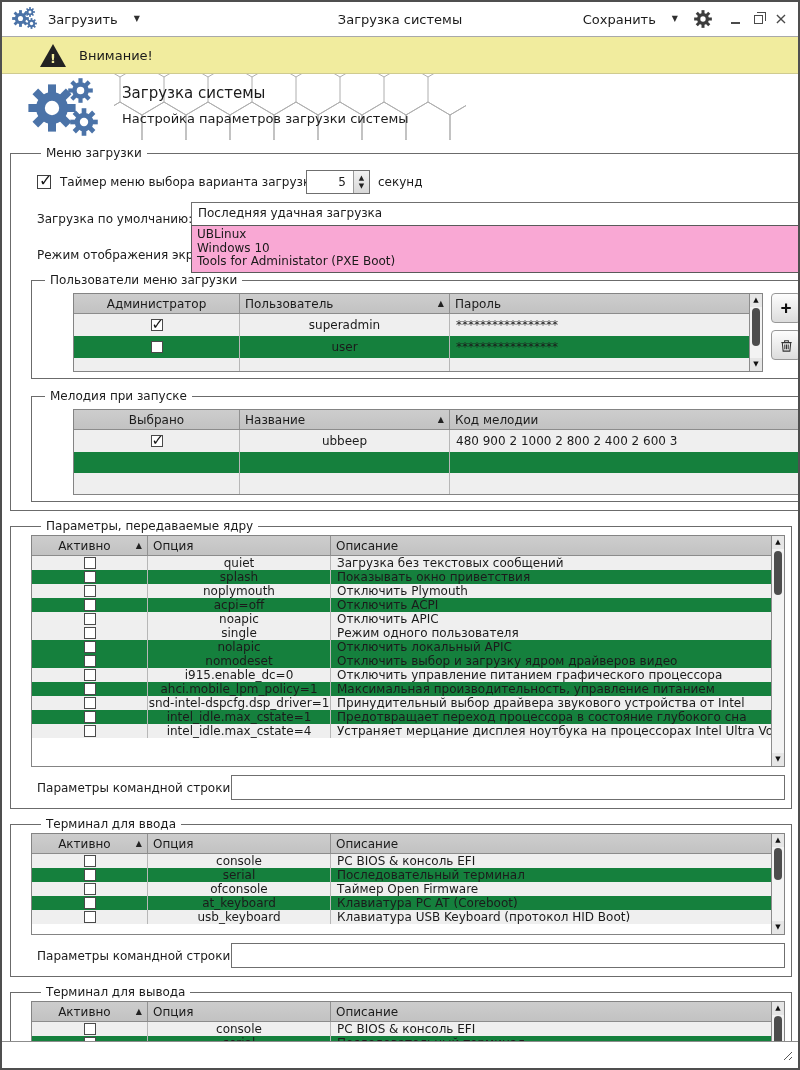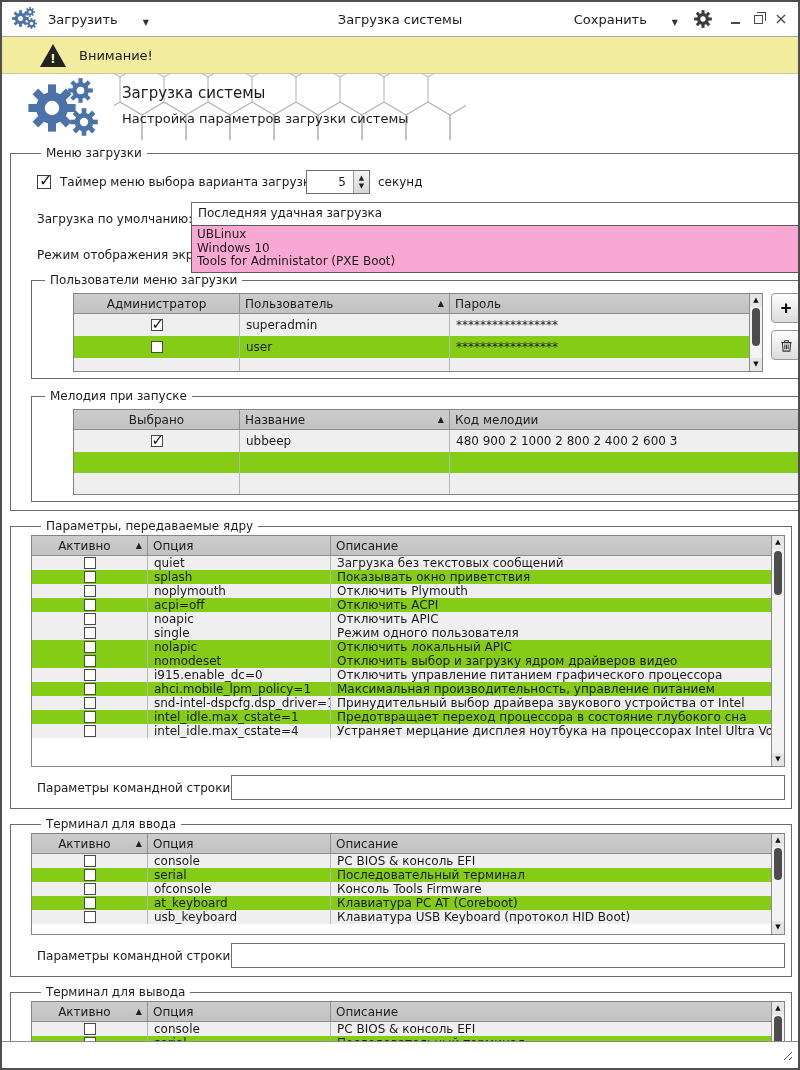--- a/index.html
+++ b/index.html
@@ -7,21 +7,21 @@
   body { font-family:"DejaVu Sans", sans-serif; font-size:12px; color:#1b1b1b; }
   .window { width:800px; height:1070px; border:2px solid #4f4f4f; background:#fff;
             display:flex; flex-direction:column; position:relative; overflow:hidden; }
 
   
   .titlebar { height:34px; flex:0 0 34px; display:flex; align-items:center; padding:0 10px;
               position:relative; background:#fff; }
   .tb-left { display:flex; align-items:center; gap:10px; }
   .tb-title { position:absolute; left:0; right:0; text-align:center; font-size:13px; pointer-events:none; }
   .tb-right { margin-left:auto; display:flex; align-items:center; gap:16px; }
-  .menu-btn { display:flex; align-items:flex-end; gap:25px; font-size:13px; cursor:default; }
+  .menu-btn { display:flex; align-items:flex-start; gap:16px; font-size:13px; cursor:default; }
   .dd-arrow { font-size:8px; color:#2f2f2f; padding-top:2px; }
   .applogo-sm { position:relative; width:26px; height:24px; color:#4b73a8; display:inline-block; }
   .applogo-sm svg { position:absolute; }
   .gear-btn { color:#3a3a3a; display:flex; align-items:center; }
   .winbtns { display:flex; align-items:center; gap:9px; }
   .wb { display:inline-flex; align-items:center; justify-content:center; width:14px; height:16px; color:#4a4a4a; }
   .minbar { width:9px; height:2px; background:#4a4a4a; margin-top:7px; }
   .restore-ic { width:9px; height:9px; border:1.5px solid #4a4a4a; position:relative; margin-top:1px; background:#fff; }
   .restore-ic::before { content:""; position:absolute; left:2px; top:-4.5px; width:8px; height:8px;
                         border:1.5px solid #4a4a4a; border-left:none; border-bottom:none; }
@@ -91,32 +91,32 @@
   .thead { display:flex; background:linear-gradient(#cdcdcd,#c2c2c2); border-bottom:1px solid #8c8c8c; height:20px; flex:0 0 20px; }
   .th { display:flex; align-items:center; padding:0 5px; border-right:1px solid #919191; overflow:hidden; }
   .th:last-child { border-right:none; }
   .th .lbl { flex:1; text-align:left; white-space:nowrap; overflow:hidden; }
   .th.c1 .lbl { text-align:center; }
   .sort { font-size:8px; color:#222; margin-left:4px; }
   .tbody { display:flex; flex-direction:column; }
   .trow { display:flex; height:22px; flex:0 0 auto; }
   .t-small .trow { height:14px; }
   .trow.odd  { background:#efefef; }
-  .trow.even { background:#84cc16; }
+  .trow.even { background:#15803d; }
   .td { border-right:1px solid #b7b7b7; display:flex; align-items:center; padding:0 6px;
         white-space:nowrap; overflow:hidden; }
   .td:last-child { border-right:none; }
   .td.c1 { justify-content:center; }
   .tcbx { width:12px; height:12px; border:1px solid #4a4a4a; background:#fff; position:relative; display:inline-block; }
   .tcbx.on::after { content:"✓"; position:absolute; left:0px; top:-5px; font-size:15px; font-weight:bold; color:#141414; }
 
   .tbl { --w1:166px; --w2:210px; }
   .t-kernel, .t-termin, .t-termout { --w1:116px; --w2:183px; }
   .c1 { width:var(--w1); flex:0 0 var(--w1); }
-  .c2 { width:var(--w2); flex:0 0 var(--w2); }
+  .c2 { width:var(--w2); flex:0 0 var(--w2);justify-content:center; }
   .c3 { flex:1 1 auto; min-width:0; }
 
   .t-users  { width:690px; height:79px; }
   .t-melody { width:786px; height:86px; }
   .t-kernel { width:754px; height:232px; }
   .t-termin, .t-termout { width:754px; height:102px; }
   .t-users .trow.filler { height:13px; }
   .t-melody .trow.filler { height:21px; }
 
   
@@ -549,21 +549,21 @@
                   <div class="tcbx"></div>
                 </div>
                 <div class="td c2">serial</div>
                 <div class="td c3">Последовательный терминал</div>
               </div>
               <div class="trow odd">
                 <div class="td c1">
                   <div class="tcbx"></div>
                 </div>
                 <div class="td c2">ofconsole</div>
-                <div class="td c3">Консоль Tools Firmware</div>
+                <div class="td c3">Таймер Open Firmware</div>
               </div>
               <div class="trow even">
                 <div class="td c1">
                   <div class="tcbx"></div>
                 </div>
                 <div class="td c2">at_keyboard</div>
                 <div class="td c3">Клавиатура PC AT (Coreboot)</div>
               </div>
               <div class="trow odd">
                 <div class="td c1">

